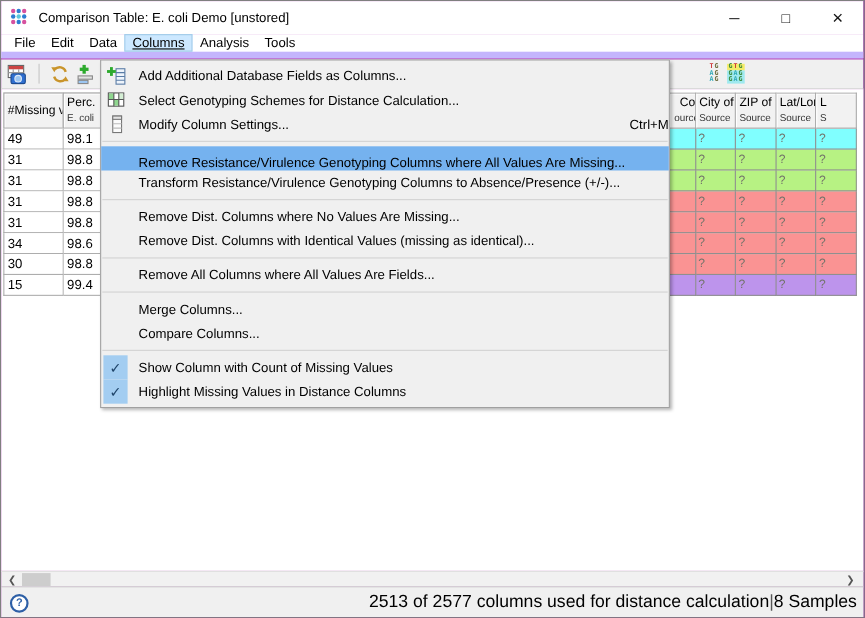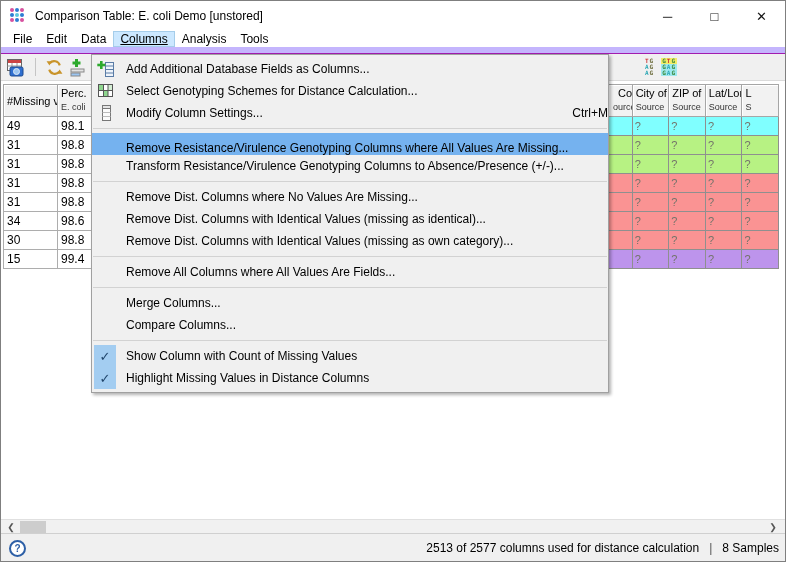--- a/index.html
+++ b/index.html
@@ -84,21 +84,21 @@
               justify-content: center; font-size: 9px; color: #555; }
   .hs-arrow.left { left: 2px; } .hs-arrow.right { right: 6px; }
   .hs-thumb { position: absolute; left: 19px; top: 1px; width: 26px; height: 12px; background: #cdcdcd; }
 
   
   .statusbar { position: absolute; left: 0; top: 532px; width: 786px; height: 29px; background: #f0f0f0;
                border-top: 1px solid #d0d0d0; display: flex; align-items: center; padding: 0 8px; }
   .help-btn { width: 17px; height: 17px; border-radius: 50%; border: 2px solid #2d5fa6; color: #2d5fa6;
               font-size: 10px; font-weight: bold; display: flex; align-items: center; justify-content: center;
               background: #fff; }
-  .status-right { margin-left: auto; display: flex; align-items: center; gap: 10px; font-size: 12px; }
+  .status-right { margin-left: auto; display: flex; align-items: center; gap: 0; font-size: 16px; }
   .status-div { color: #555; }
 </style>
 </head>
 <body>
 
 <div class="window">
 
   <div class="titlebar">
     <div class="app-icon">
       <i style="background:#d6519f"></i>
@@ -351,23 +351,20 @@
     <div class="menu-item">
       <span class="mi-label">Transform Resistance/Virulence Genotyping Columns to Absence/Presence (+/-)...</span>
     </div>
     <div class="menu-sep"></div>
     <div class="menu-item">
       <span class="mi-label">Remove Dist. Columns where No Values Are Missing...</span>
     </div>
     <div class="menu-item">
       <span class="mi-label">Remove Dist. Columns with Identical Values (missing as identical)...</span>
     </div>
-    <div class="menu-item">
-      <span class="mi-label">Remove Dist. Columns with Identical Values (missing as own category)...</span>
-    </div>
     <div class="menu-sep"></div>
     <div class="menu-item">
       <span class="mi-label">Remove All Columns where All Values Are Fields...</span>
     </div>
     <div class="menu-sep"></div>
     <div class="menu-item">
       <span class="mi-label">Merge Columns...</span>
     </div>
     <div class="menu-item">
       <span class="mi-label">Compare Columns...</span>

